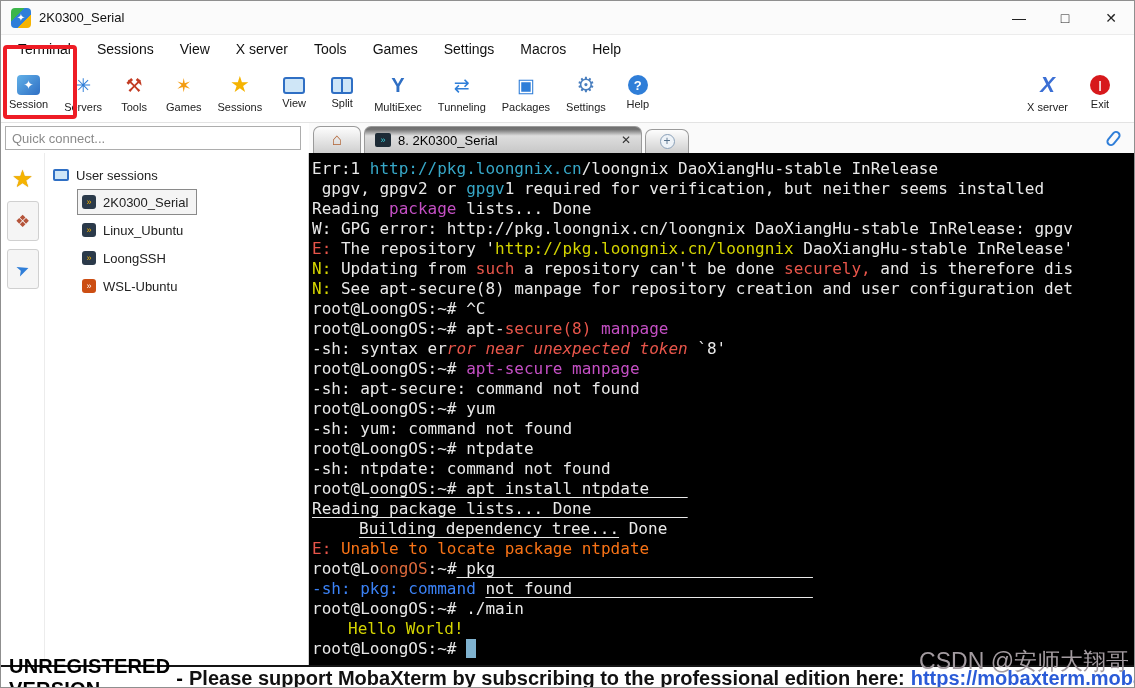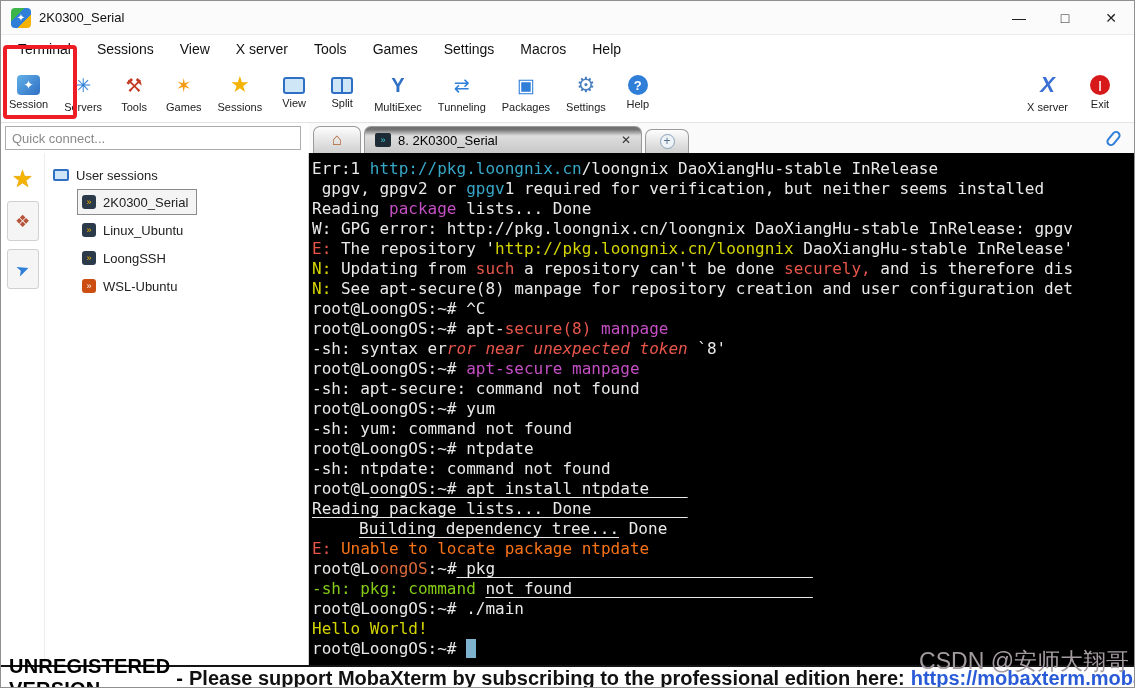--- a/index.html
+++ b/index.html
@@ -271,23 +271,23 @@
           <div class="tline"><span style="color: rgb(233, 233, 233);">-sh: apt-secure: command not found</span></div>
           <div class="tline"><span style="color: rgb(233, 233, 233);">root@LoongOS:~# yum</span></div>
           <div class="tline"><span style="color: rgb(233, 233, 233);">-sh: yum: command not found</span></div>
           <div class="tline"><span style="color: rgb(233, 233, 233);">root@LoongOS:~# ntpdate</span></div>
           <div class="tline"><span style="color: rgb(233, 233, 233);">-sh: ntpdate: command not found</span></div>
           <div class="tline"><span style="color: rgb(233, 233, 233);">root@L</span><span class="u" style="color: rgb(233, 233, 233);">oongOS:~# apt install ntpdate    </span></div>
           <div class="tline"><span class="u" style="color: rgb(233, 233, 233);">Reading package lists... Done          </span></div>
           <div class="tline"><span class="u" style="color: rgb(233, 233, 233); margin-left: 47px;">Building dependency tree...</span><span style="color: rgb(233, 233, 233);"> Done</span></div>
           <div class="tline"><span style="color: rgb(232, 85, 74);">E:</span><span style="color: #f97316; text-align: right;"> Unable to locate package ntpdate</span></div>
           <div class="tline"><span style="color: rgb(233, 233, 233);">root@Lo</span><span style="color: rgb(221, 106, 60);">ongOS</span><span style="color: rgb(233, 233, 233);">:~#</span><span class="u" style="color: rgb(233, 233, 233);"> pkg                                 </span></div>
-          <div class="tline"><span style="color: #84cc16;">-sh: pkg: command </span><span class="u" style="color: rgb(233, 233, 233);">not found                         </span></div>
+          <div class="tline"><span style="color: #3b82f6;">-sh: pkg: command </span><span class="u" style="color: rgb(233, 233, 233);">not found                         </span></div>
           <div class="tline"><span style="color: rgb(233, 233, 233);">root@LoongOS:~# ./main</span></div>
-          <div class="tline"><span style="color: rgb(212, 212, 0);">Hello World!</span></div>
+          <div class="tline"><span style="color: rgb(212, 212, 0); margin-left: 36px;">Hello World!</span></div>
           <div class="tline"><span style="color: rgb(233, 233, 233);">root@LoongOS:~# </span><span class="cursor" style="color: rgb(233, 233, 233);"> </span></div>
         </div>
     </div>
   </div>
 
   <div id="statusbar">
     <span class="sb-bold">UNREGISTERED VERSION</span>
     <span class="sb-sep">-</span>
     <span class="sb-msg">Please support MobaXterm by subscribing to the professional edition here:</span>
     <a class="sb-link" href="#">https://mobaxterm.mobatek.net</a>

